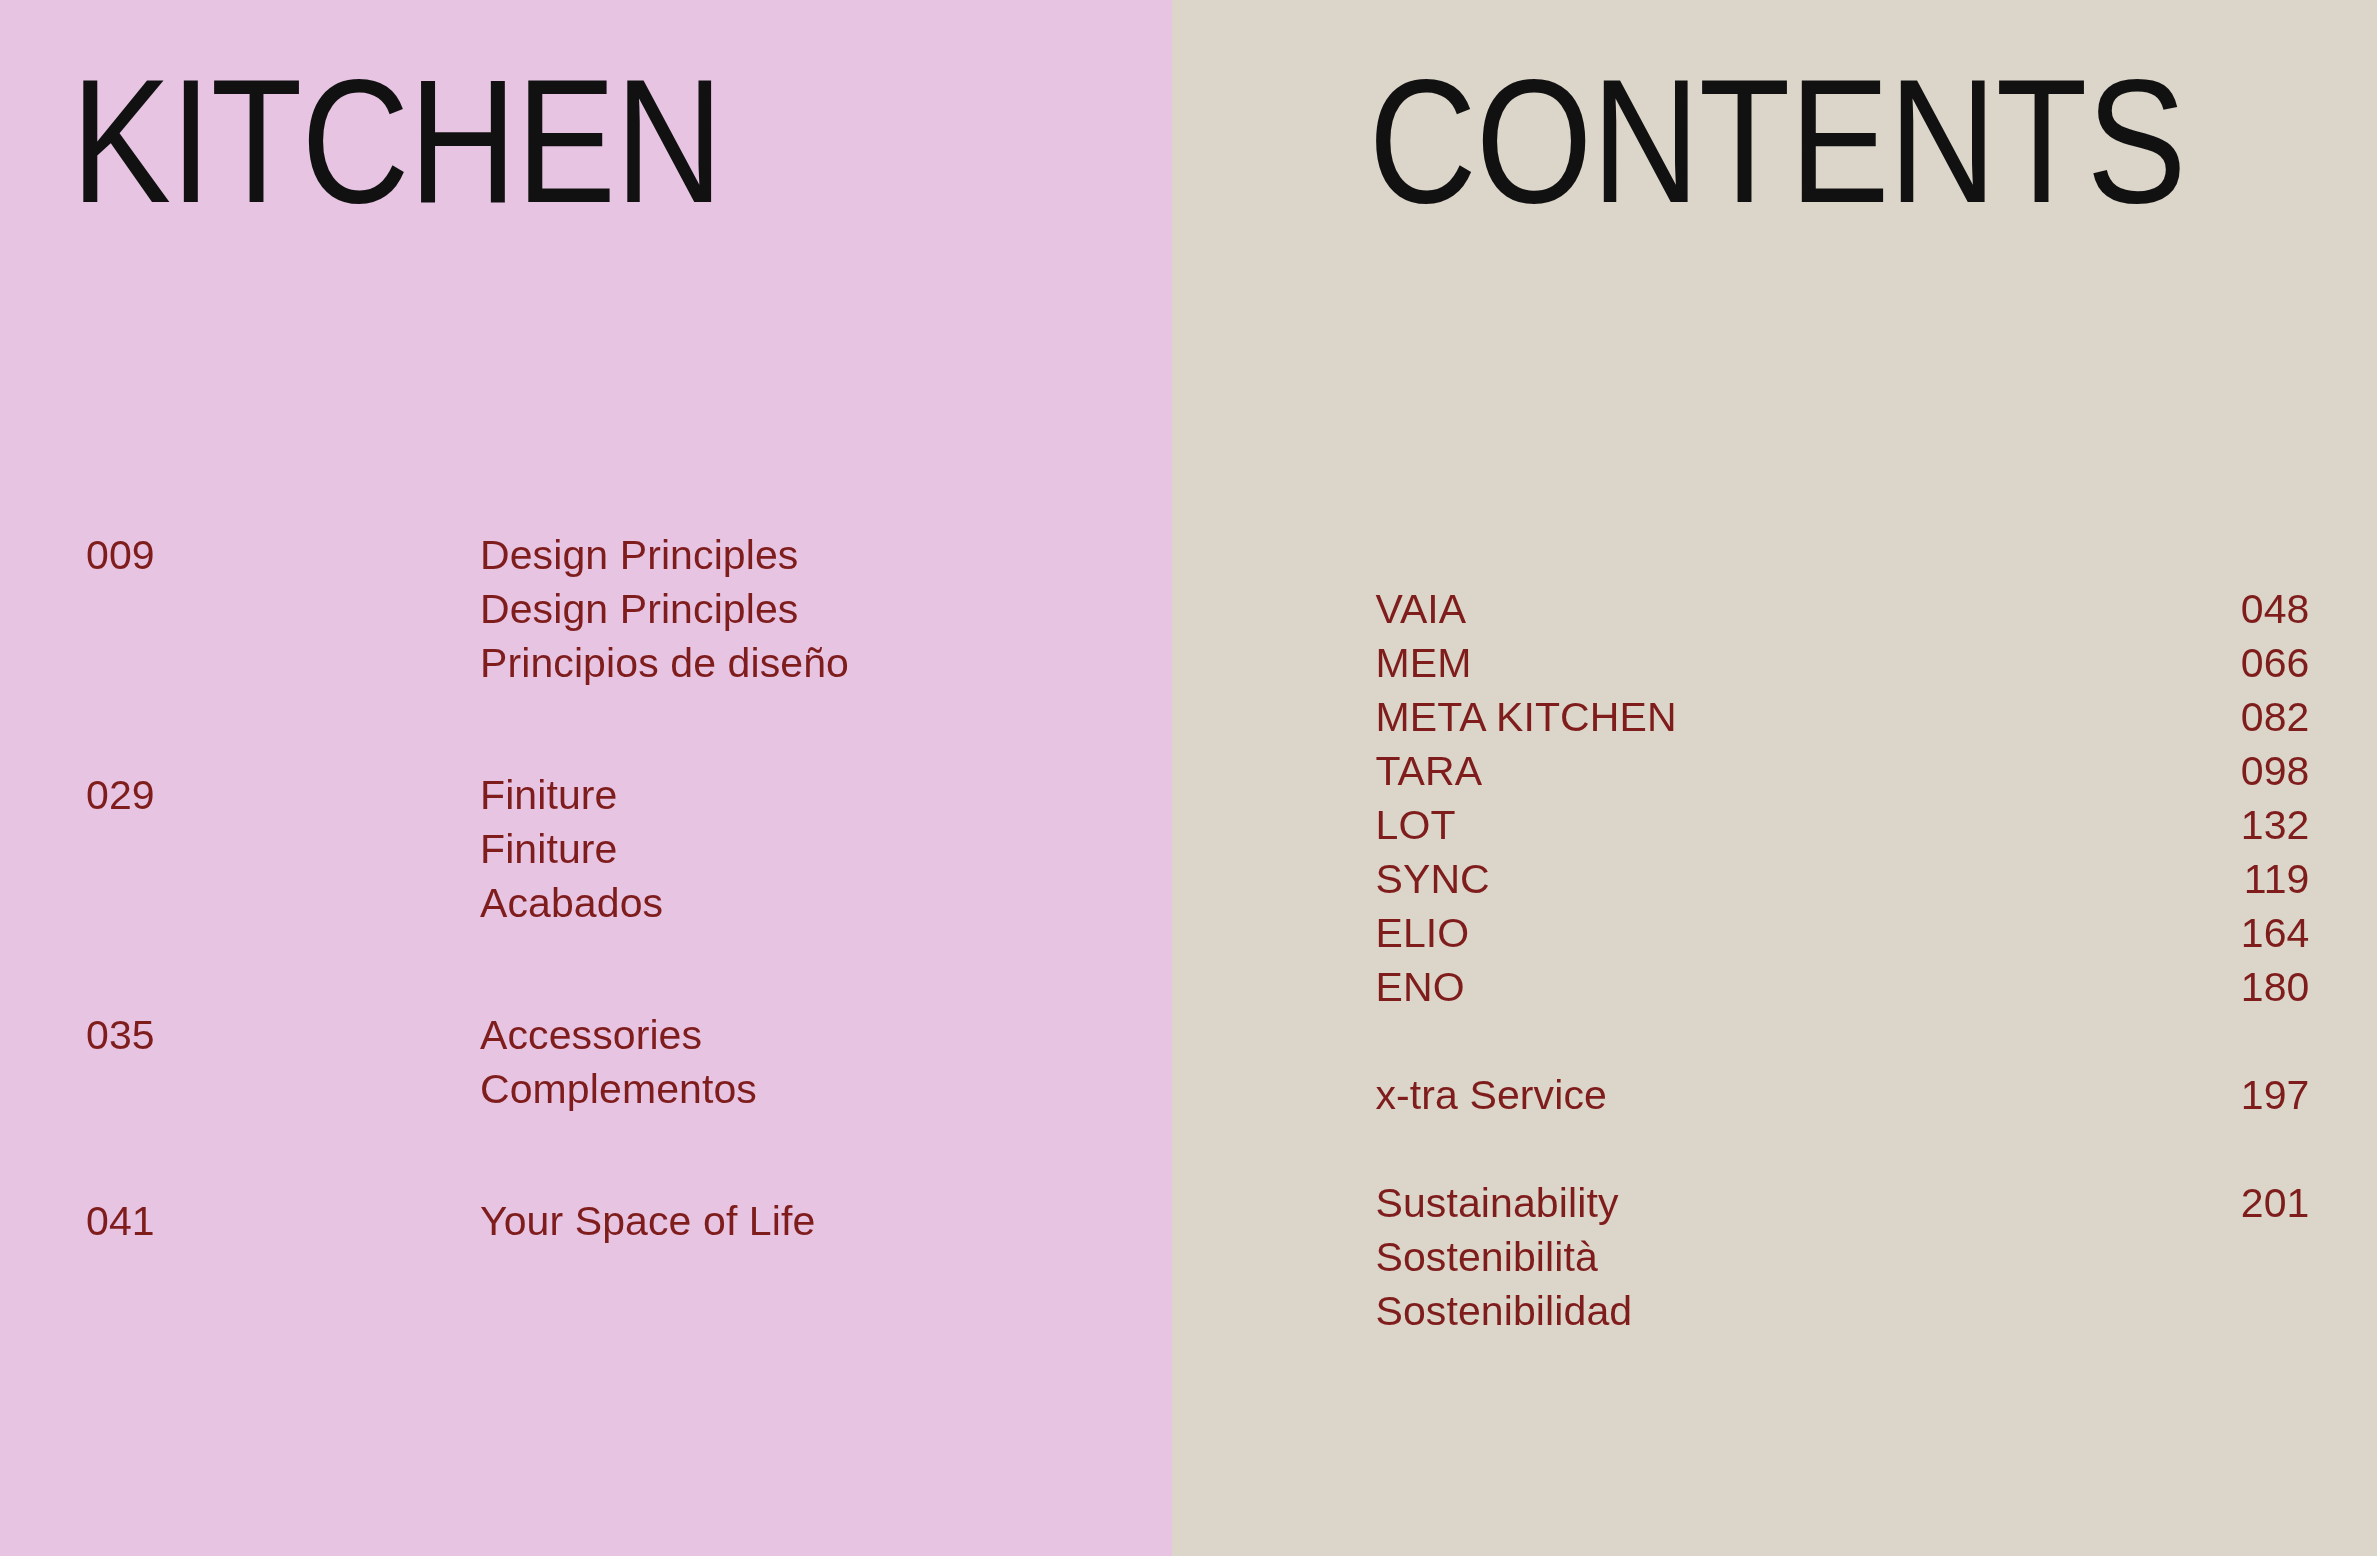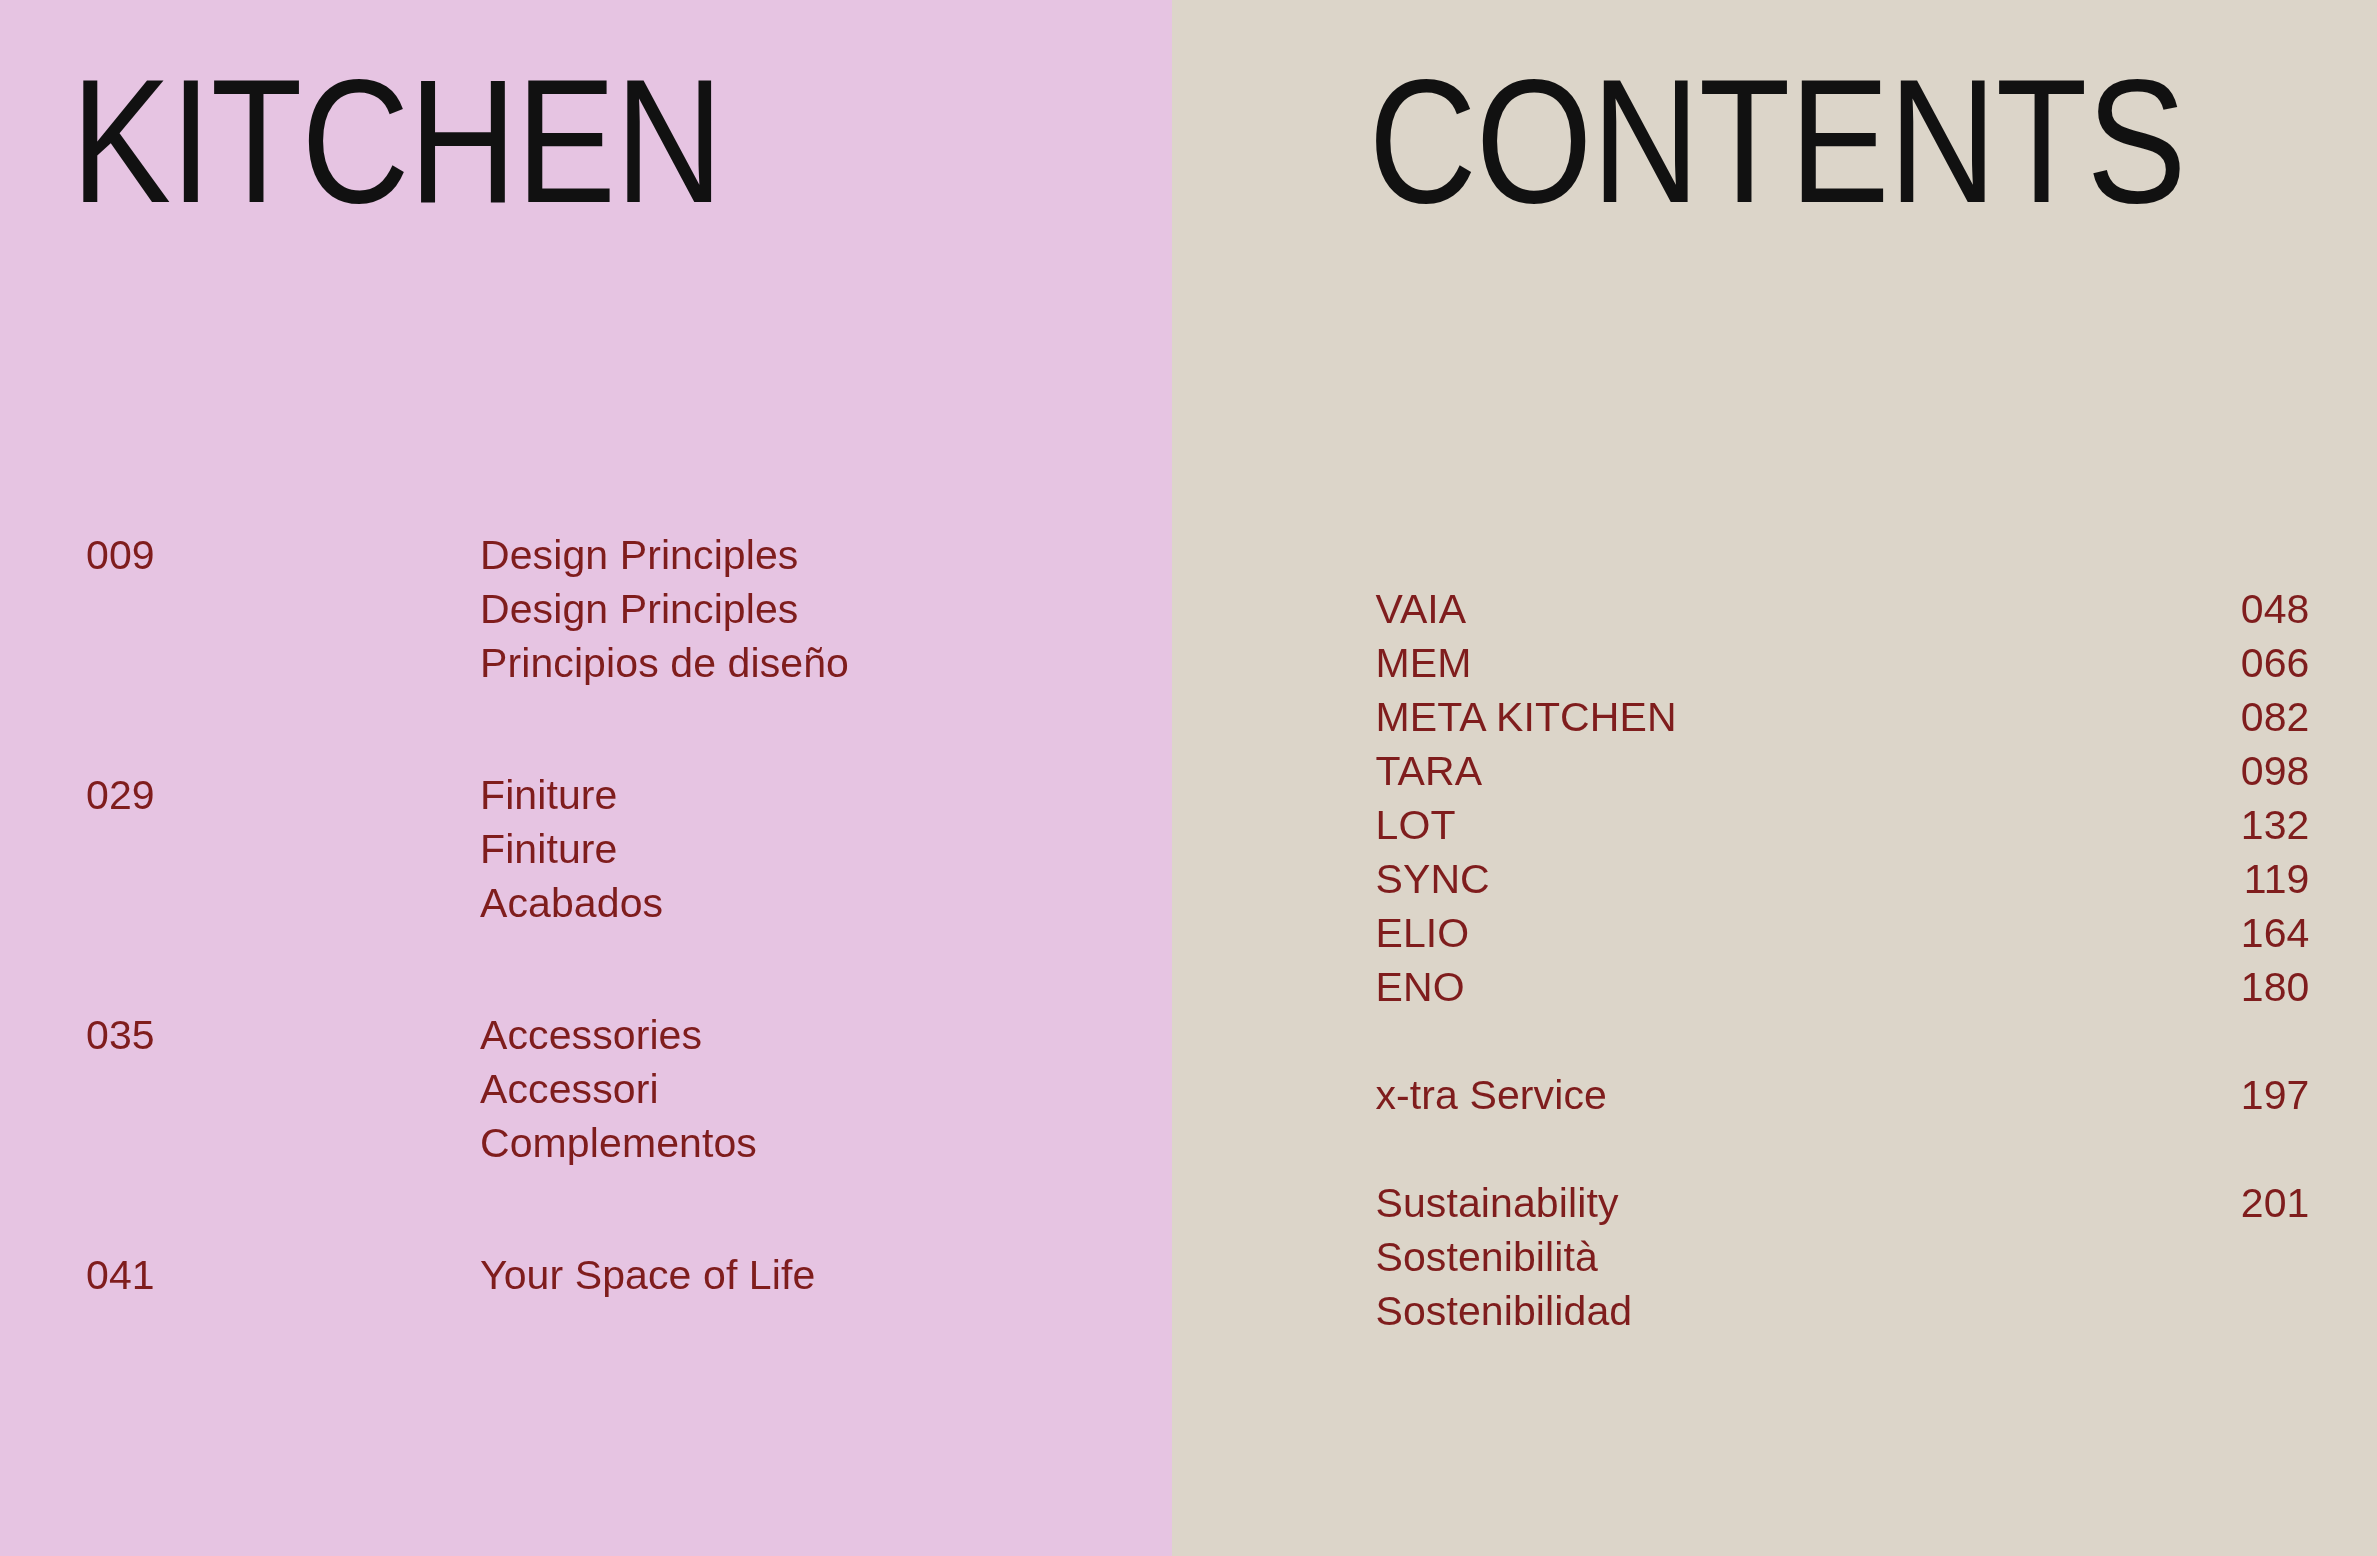--- a/index.html
+++ b/index.html
@@ -98,21 +98,20 @@
           <span class="l-line">Finiture</span>
           <span class="l-line">Finiture</span>
           <span class="l-line">Acabados</span>
         </div>
       </div>
 
       <div class="l-group">
         <span class="l-num">035</span>
         <div class="l-lines">
           <span class="l-line">Accessories</span>
-          <span class="l-line">Accessori</span>
           <span class="l-line">Complementos</span>
         </div>
       </div>
 
       <div class="l-group">
         <span class="l-num">041</span>
         <div class="l-lines">
           <span class="l-line">Your Space of Life</span>
         </div>
       </div>

